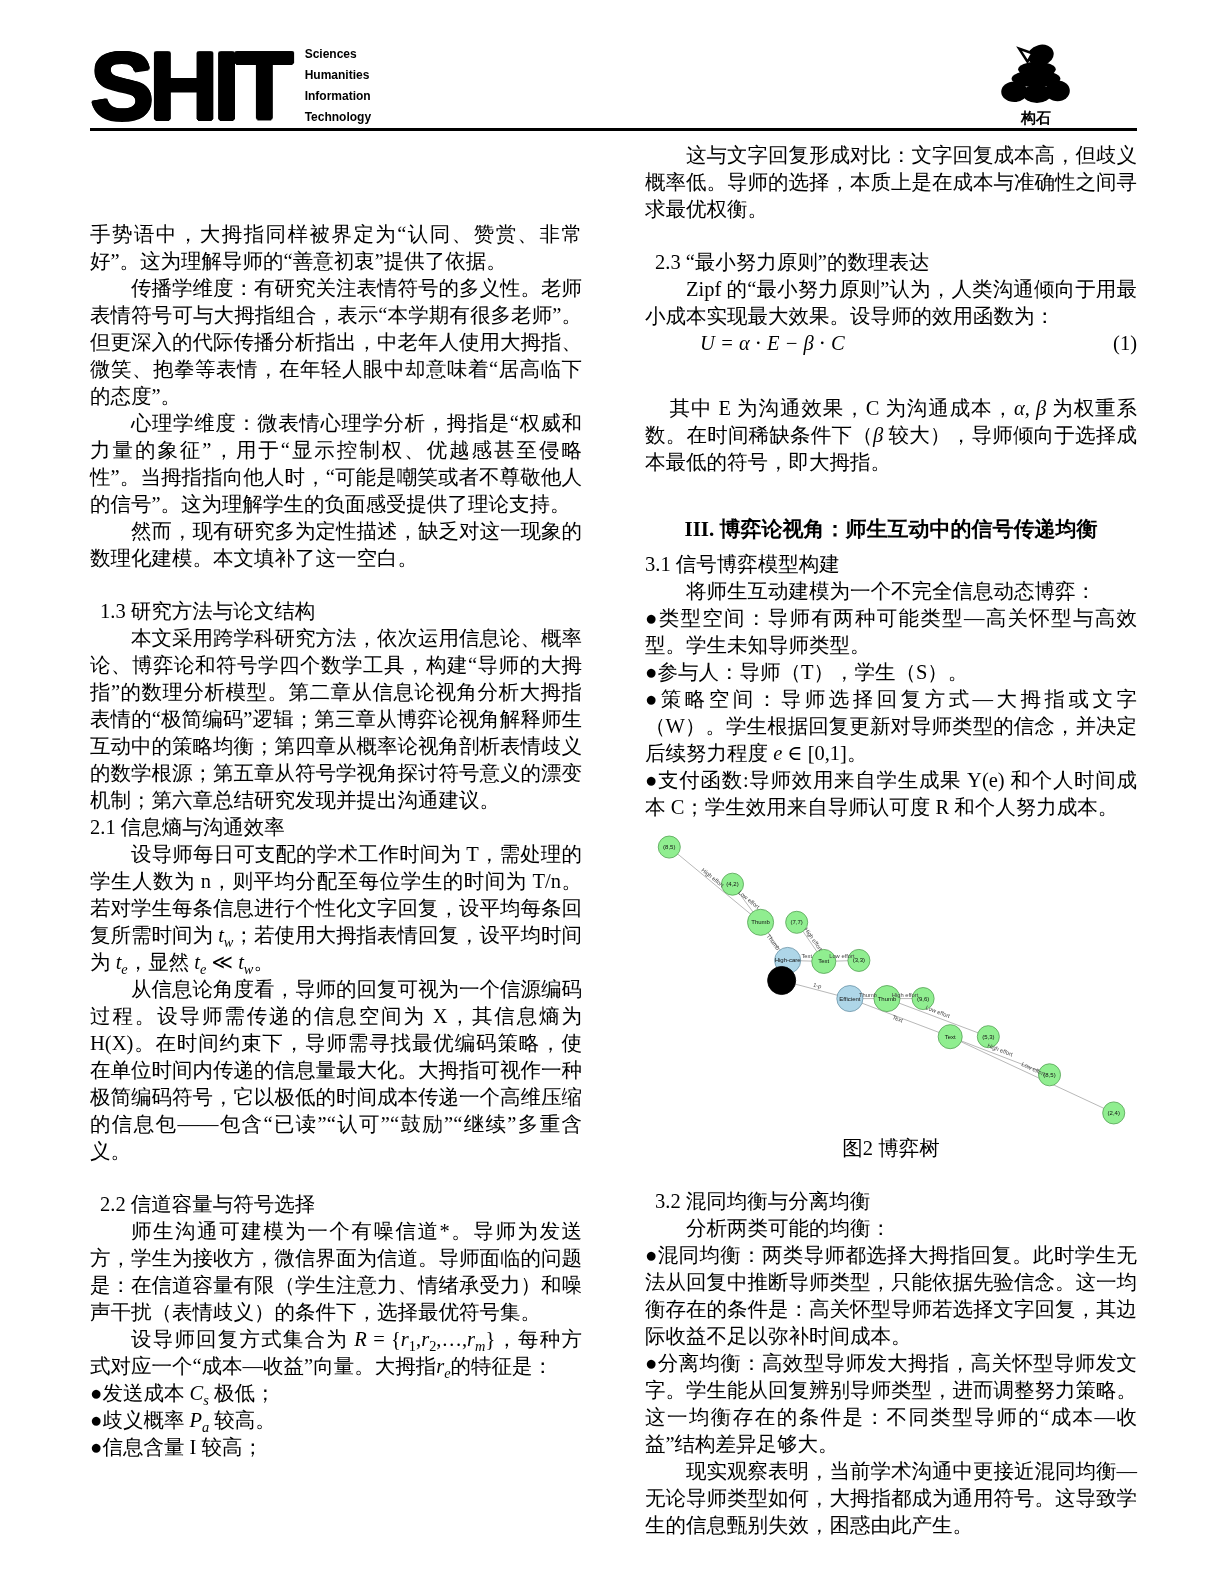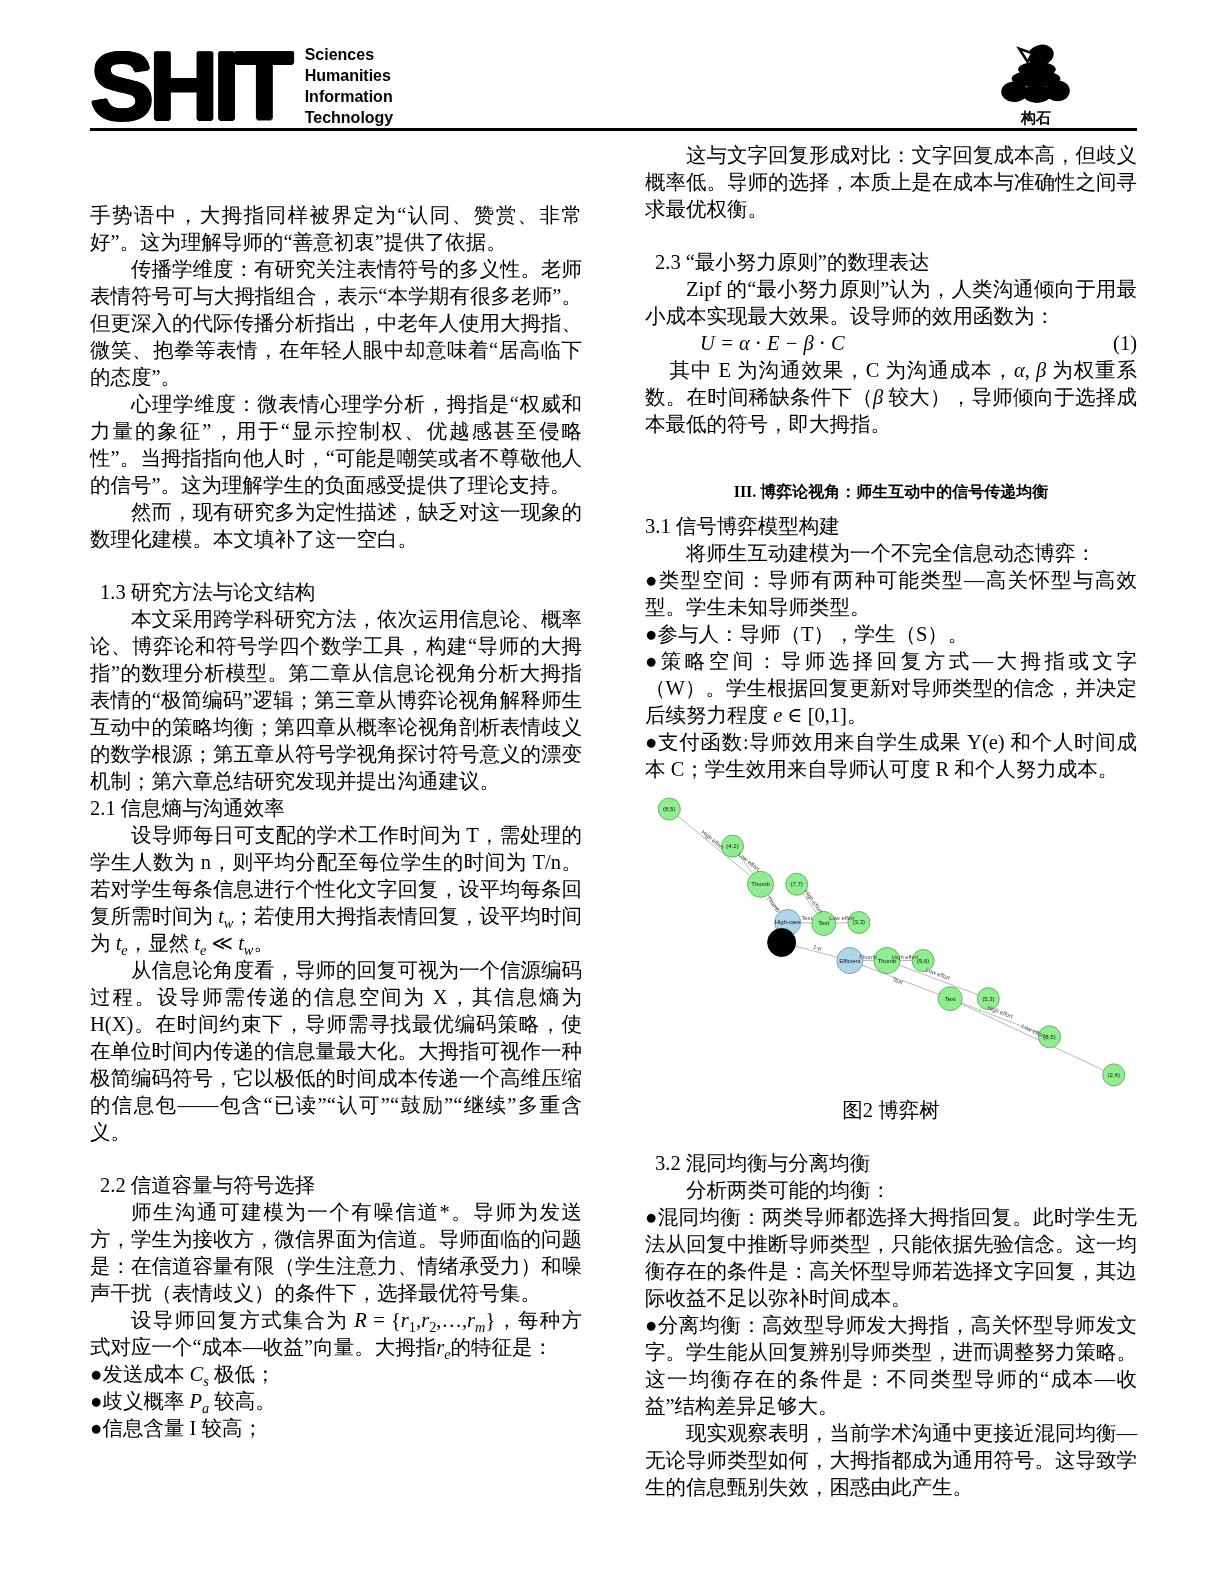--- a/index.html
+++ b/index.html
@@ -6,33 +6,33 @@
   body{width:1224px;height:1584px;overflow:hidden;position:relative;
        font-family:"Liberation Serif","DejaVu Serif",serif;color:#000;}
   .page{padding:36px 87px 0 90px;}
   
   .masthead{display:flex;align-items:flex-end;height:92px;}
   .logo-word{font-family:"Liberation Sans","DejaVu Sans",sans-serif;font-weight:bold;
      font-size:96px;line-height:84px;letter-spacing:-5px;
      text-shadow:1.5px 0 #000,-1.5px 0 #000,0 1.5px #000,0 -1.5px #000,
                  1px 1px #000,-1px -1px #000,1px -1px #000,-1px 1px #000;}
   .tagline{font-family:"Liberation Sans","DejaVu Sans",sans-serif;font-weight:bold;
-     font-size:16px;line-height:21px;margin:8px 0 0 16px;}
+     font-size:12px;line-height:21px;margin:8px 0 0 16px;}
   .org{margin-left:auto;margin-right:63px;text-align:center;margin-top:2px;}
   .org-label{font-family:"Liberation Sans","DejaVu Sans",sans-serif;font-weight:bold;
      font-size:15px;margin-top:1px;}
   .rule{border-bottom:3px solid #000;margin-top:0px;}
   
   .columns{display:flex;gap:63px;margin-top:11px;align-items:center;}
   .col{width:492px;font-size:20.5px;line-height:27px;text-align:justify;}
   p{margin:0;}
   .indent{text-indent:2em;}
-  .small-indent{text-indent:1.2em;}
+  .small-indent{text-indent:1.2em;margin-top:38px;}
   .sub-h{padding-left:10px;margin-top:26px;margin-bottom:0;}
-  .sec-h{font-weight:bold;text-align:center;font-size:16px;margin-top:40px;margin-bottom:8px;}
+  .sec-h{font-weight:bold;text-align:center;font-size:21px;margin-top:40px;margin-bottom:8px;}
   .sec-h.big-gap{margin-top:60px;}
   .v{font-style:italic;}
   sub{font-size:0.7em;font-style:italic;line-height:0;}
   sub.up{font-style:normal;}
   .equation{display:flex;justify-content:space-between;align-items:baseline;}
   .eq-body{font-style:italic;padding-left:55px;}
   .eq-num{font-style:normal;}
   
   figure{margin:6px 0 0 0;}
   .tree-svg{display:block;width:492px;height:306px;}

